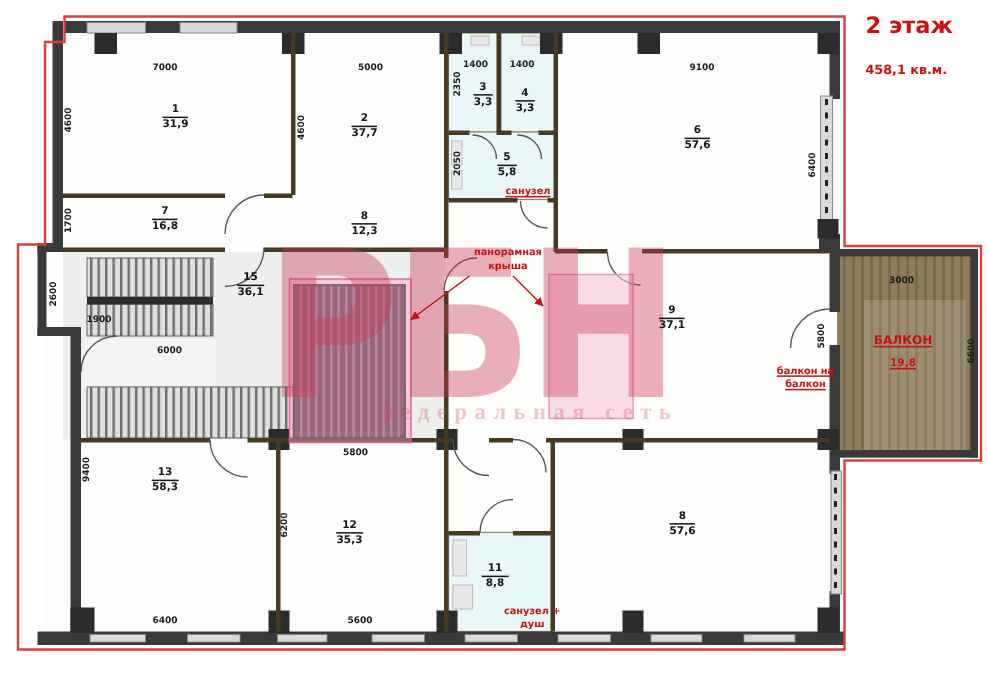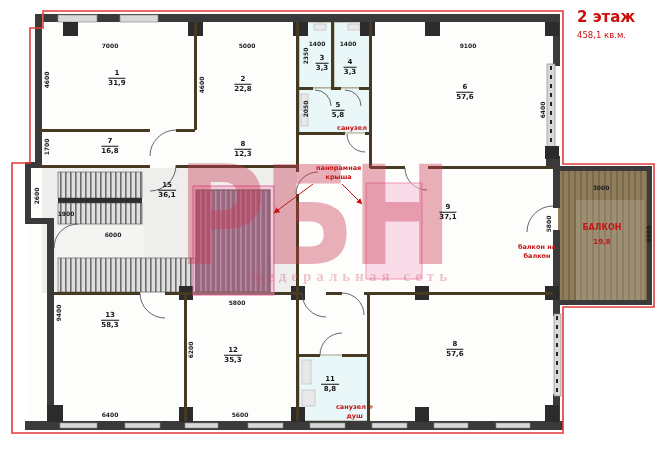--- a/index.html
+++ b/index.html
@@ -14,25 +14,25 @@
           font-size:15px;font-weight:700;letter-spacing:5px;color:rgba(205,80,100,0.32);
           z-index:2;white-space:nowrap;font-family:Liberation Serif, serif;}
   .room-label{position:absolute;transform:translate(-50%,-50%);text-align:center;z-index:3;
               font-size:7px;font-weight:bold;color:#151515;line-height:1.25;white-space:nowrap;}
   .room-label .rn{display:block;border-bottom:1px solid #151515;padding:0 4px;}
   .room-label .ra{display:block;text-align:center;}
   .dim{position:absolute;transform:translate(-50%,-50%);font-size:6px;font-weight:bold;
        color:#1c1c1c;z-index:3;white-space:nowrap;letter-spacing:0px;}
   .dim.v{transform:translate(-50%,-50%) rotate(-90deg);}
   .red{position:absolute;color:#c41414;font-weight:bold;z-index:4;line-height:1.35;white-space:nowrap;text-align:center;}
-  .red.center{transform:translate(-50%,-50%);text-align:center;}
+  .red.center{transform:translate(-50%,-50%);text-align:center;text-decoration:underline;}
   #anno{z-index:4;pointer-events:none;}
   .titleblock{position:absolute;left:577px;top:8px;z-index:5;}
   .title-floor{font-size:15px;font-weight:800;color:#cc0f0f;white-space:nowrap;}
-  .title-area{font-size:8.5px;font-weight:400;color:#cc0f0f;margin-top:4px;white-space:nowrap;}
+  .title-area{font-size:8.5px;font-weight:700;color:#cc0f0f;margin-top:16px;white-space:nowrap;}
 </style>
 </head>
 <body>
 
 <div class="page">
 
   <svg id="base" width="658" height="465" viewBox="0 0 658 465">
     <defs>
       <pattern id="st" width="5" height="5" patternUnits="userSpaceOnUse">
         <rect width="5" height="5" fill="#dfdfdd"></rect>
@@ -193,21 +193,21 @@
 
   <div class="wm-logo">РБН</div>
   <div class="wm-sub">федеральная сеть</div>
 
   <div class="room-label" style="left:117px;top:78px">
       <span class="rn">1</span>
       <span class="ra">31,9</span>
     </div>
   <div class="room-label" style="left:243px;top:84px">
       <span class="rn">2</span>
-      <span class="ra">22,8</span>
+      <span class="ra">37,7</span>
     </div>
   <div class="room-label" style="left:322px;top:63px">
       <span class="rn">3</span>
       <span class="ra">3,3</span>
     </div>
   <div class="room-label" style="left:350px;top:67px">
       <span class="rn">4</span>
       <span class="ra">3,3</span>
     </div>
   <div class="room-label" style="left:338px;top:110px">

